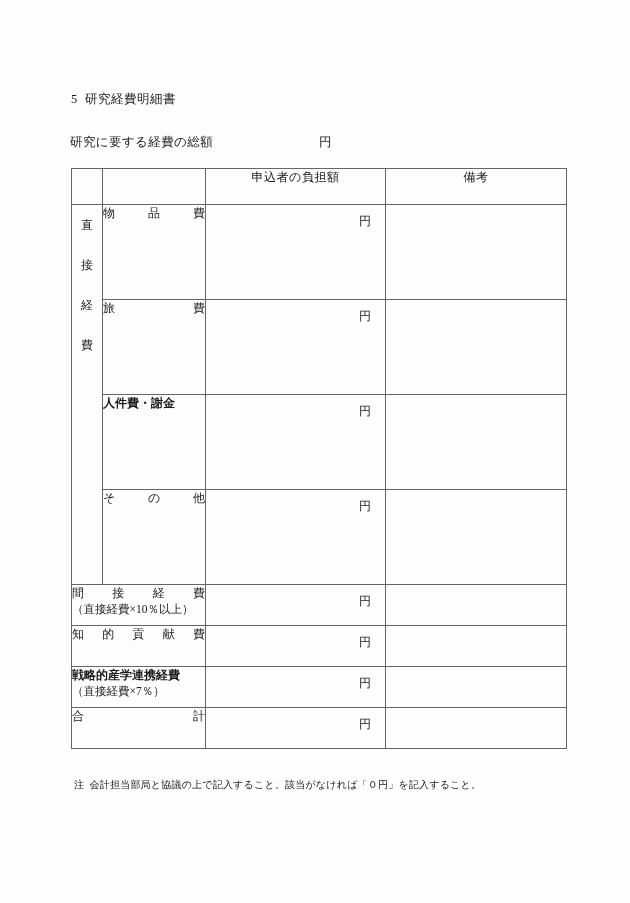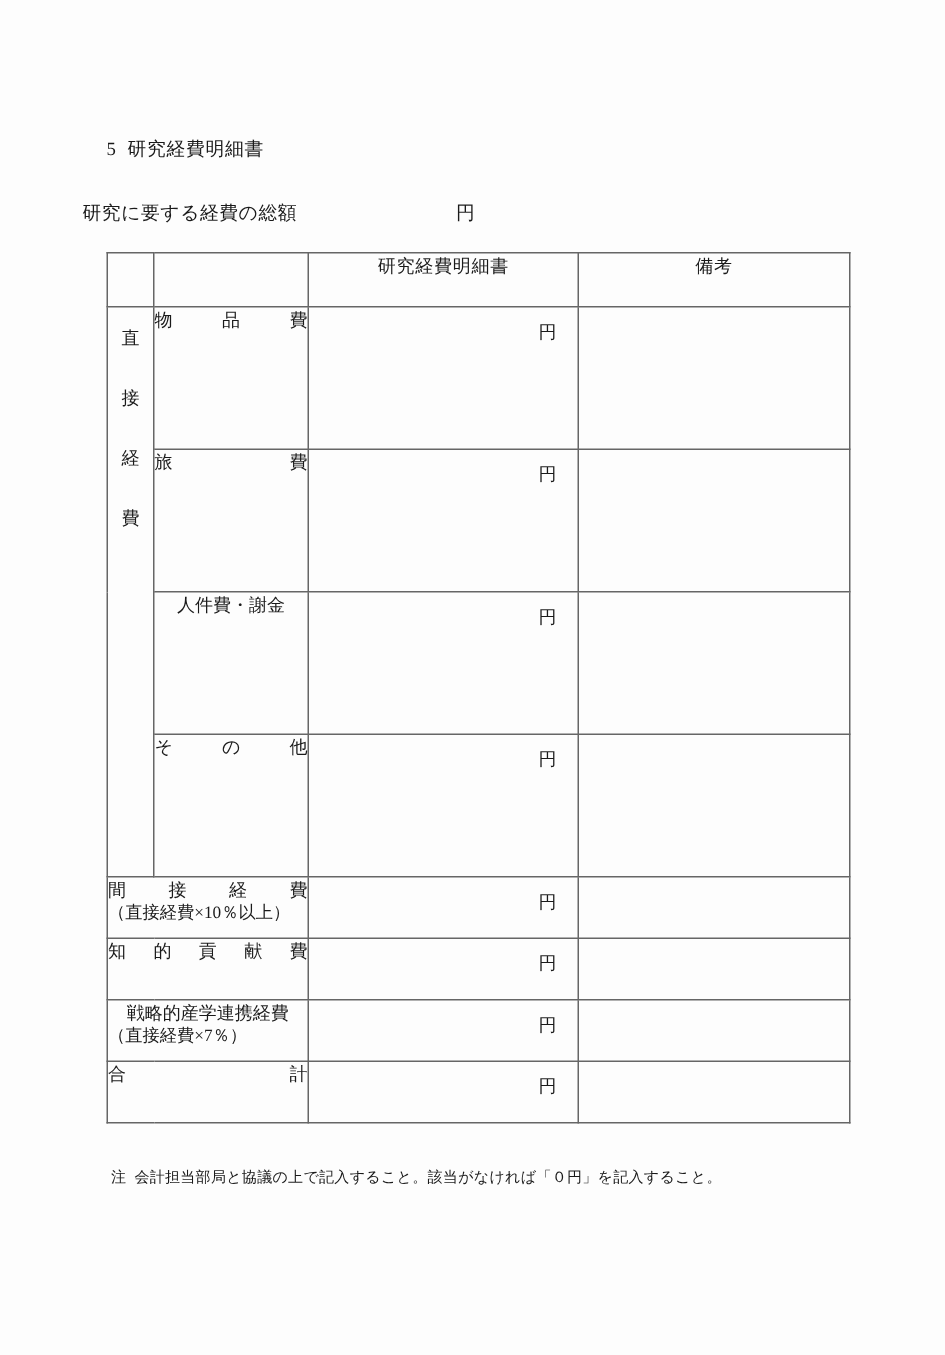--- a/index.html
+++ b/index.html
@@ -22,21 +22,21 @@
     position: absolute;
     left: 71px;
     top: 91px;
     font-size: 12.5px;
     letter-spacing: 0.5px;
     white-space: pre;
   }
 
   .total-line {
     position: absolute;
-    left: 55px;
+    left: 70px;
     top: 134px;
     font-size: 12.5px;
     width: 300px;
     letter-spacing: 0.4px;
   }
   .total-line .yen-mark {
     position: absolute;
     left: 249px;
     top: 0;
   }
@@ -99,21 +99,21 @@
     vertical-align: middle;
     padding: 0 9px;
     font-size: 12px;
   }
   .spread {
     display: flex;
     justify-content: space-between;
     width: 100%;
   }
   .spread.tight {
-    justify-content: center;
+    font-weight: bold;
   }
   .spread span { display: block; }
 
   
   .amount-cell {
     position: relative;
     padding: 0;
   }
   .amount-cell .yen {
     position: absolute;
@@ -164,21 +164,21 @@
     <col class="c-vert">
       <col class="c-label">
       <col class="c-amount">
       <col class="c-note">
   </colgroup>
 
   <thead>
     <tr>
       <th class="head-cell"></th>
       <th class="head-cell"></th>
-      <th class="head-cell">研究経費明細書</th>
+      <th class="head-cell">申込者の負担額</th>
       <th class="head-cell">備考</th>
     </tr>
   </thead>
 
   <tbody>
 
     <tr>
       <td class="vertical-label" rowspan="4">
         <span class="vstack">
           <span>直</span>

